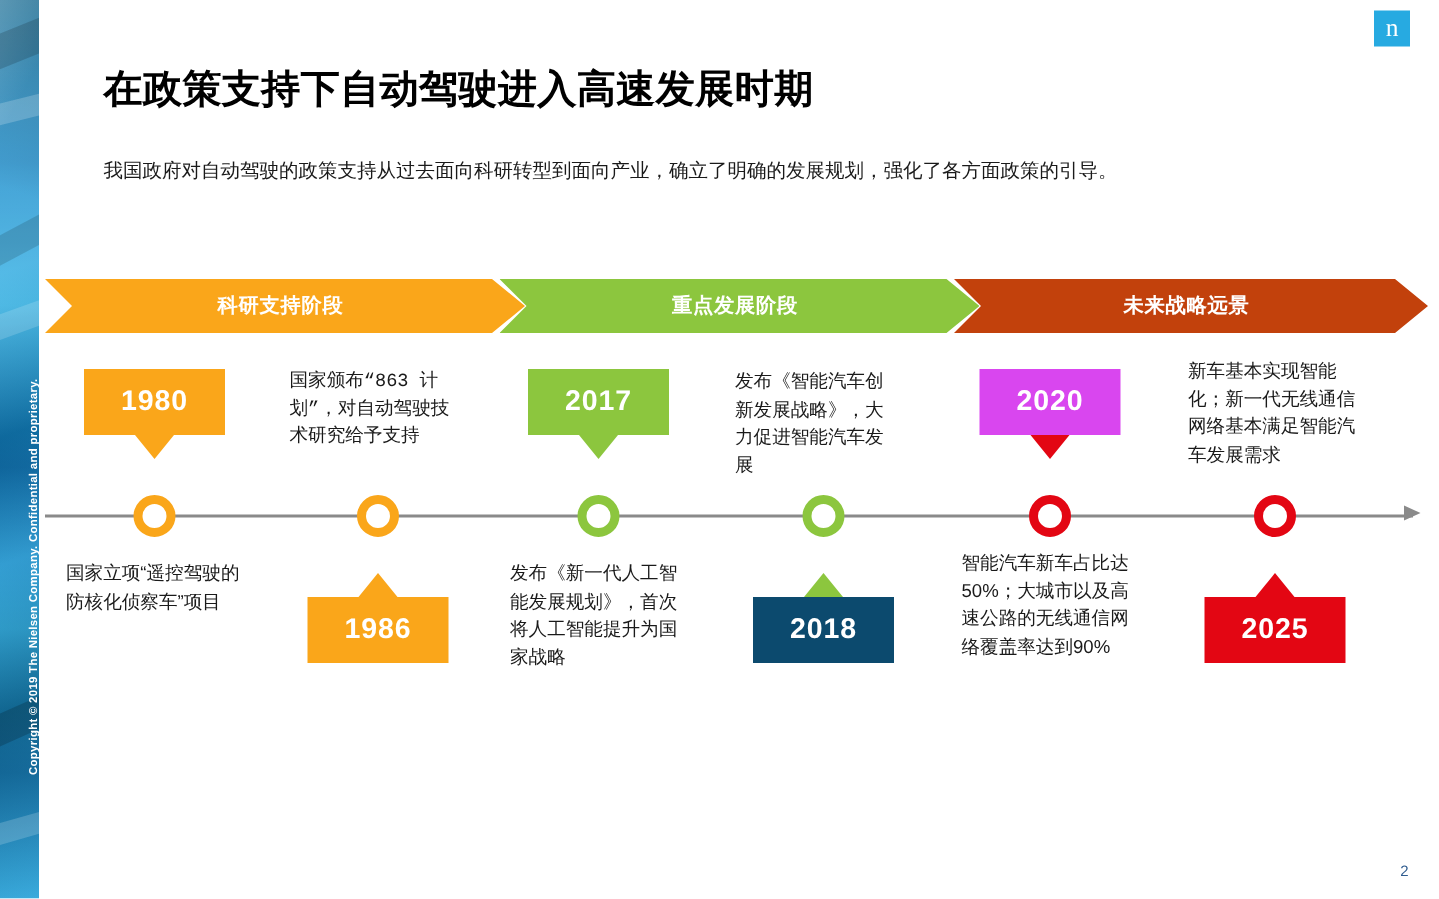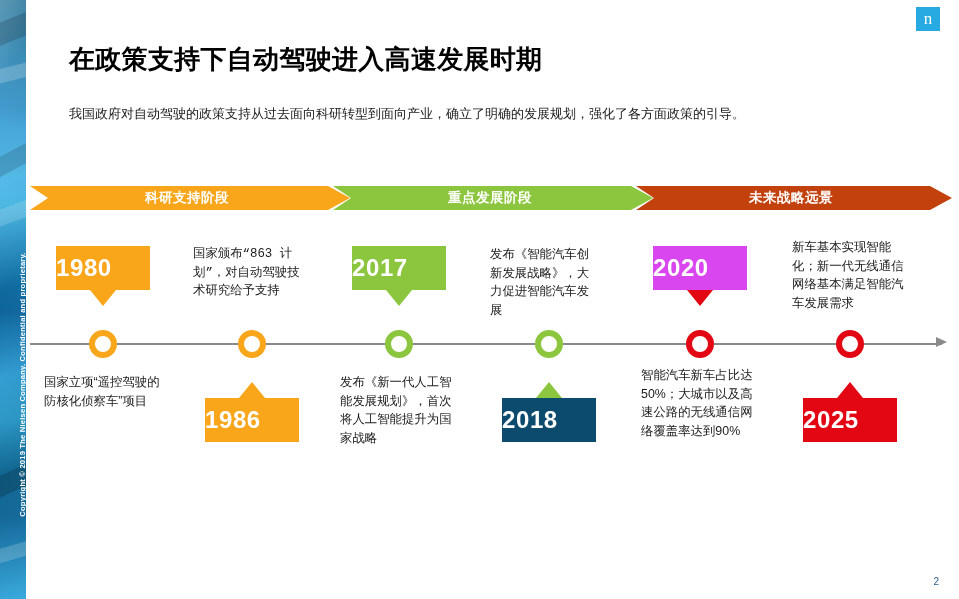--- a/index.html
+++ b/index.html
@@ -63,21 +63,21 @@
     letter-spacing:.3px;
   }
   #subtitle {
     position:absolute; left:69px; top:101px; width:830px;
     font-size:13px; color:#1a1a1a; line-height:25px;
   }
 
   
   #banners { position:absolute; left:0; top:186px; width:959px; height:36px; }
   .banner {
-    position:absolute; top:0; height:24px;
+    position:absolute; top:0; height:36px;
     display:flex; align-items:center; justify-content:center;
     color:#ffffff; font-size:13.5px; font-weight:bold;
     letter-spacing:.5px;
     clip-path: polygon(0 0, calc(100% - 22px) 0, 100% 50%, calc(100% - 22px) 100%, 0 100%, 18px 50%);
   }
   .banner.first { clip-path: polygon(0 0, calc(100% - 22px) 0, 100% 50%, calc(100% - 22px) 100%, 0 100%, 18px 50%); }
   .banner-label { padding-right:6px; }
 
   
   #axis {
@@ -94,22 +94,22 @@
   .node {
     position:absolute; top:330px; width:28px; height:28px;
     border-radius:50%; background:#ffffff;
     border-width:6px; border-style:solid;
   }
 
   
   .year-box {
     position:absolute;
     width:94px; height:44px;
-    display:flex; align-items:center; justify-content:flex-start;
-    color:#ffffff; font-size:24px; font-weight:bold;
+    display:flex; align-items:center; justify-content:center;
+    color:#ffffff; font-size:19px; font-weight:bold;
     letter-spacing:.6px;
   }
   .year-box .tail {
     position:absolute; width:0; height:0;
     border-left:13px solid transparent;
     border-right:13px solid transparent;
   }
   .year-box.up .tail   { bottom:-16px; left:34px; border-top-width:16px; border-top-style:solid; }
   .year-box.down .tail { top:-16px;  left:34px; border-bottom-width:16px; border-bottom-style:solid; }
 

